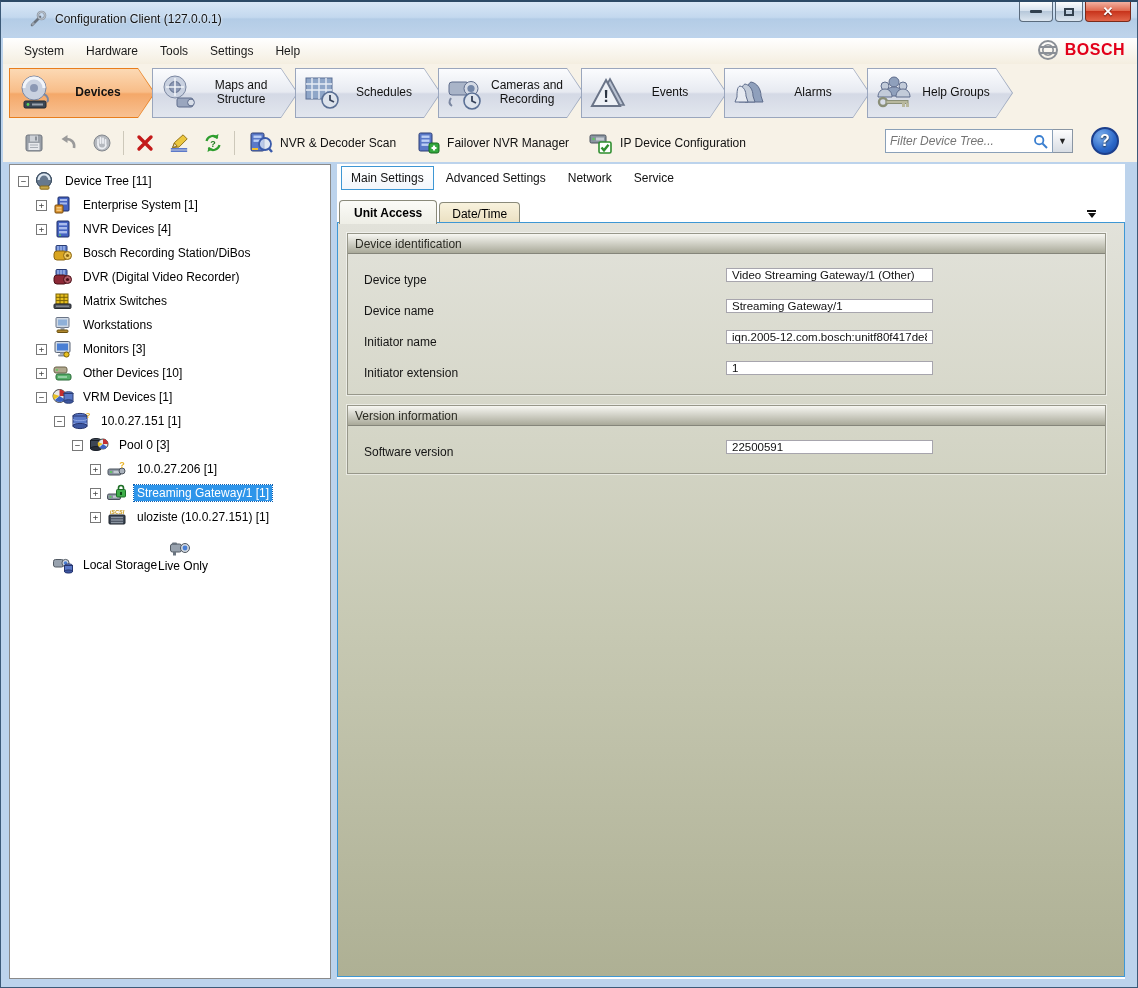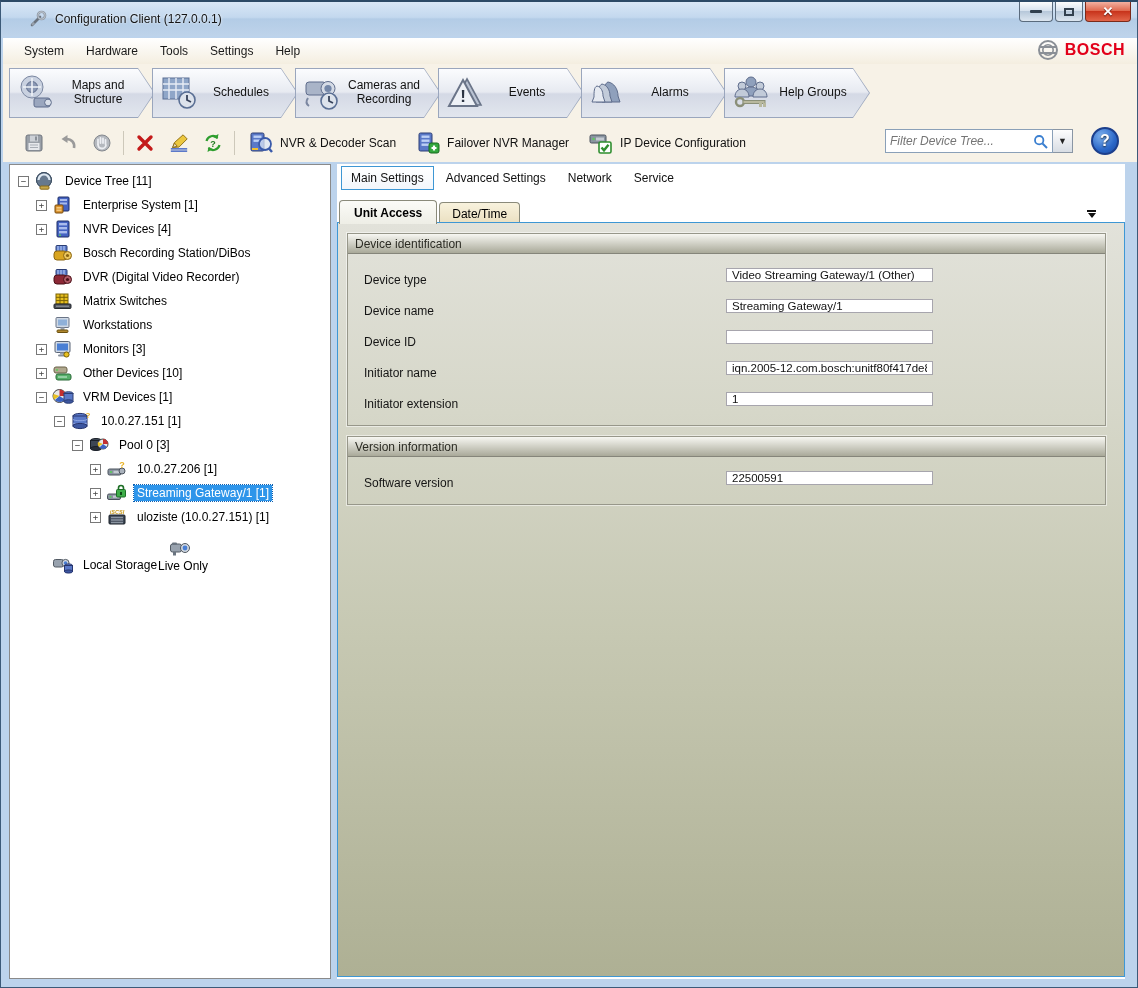--- a/index.html
+++ b/index.html
@@ -141,20 +141,37 @@
             <circle cx="11" cy="11" r="5.2" fill="none" stroke="#8a8f96" stroke-width="1.6"></circle>
             <path d="M2.5 8h17M2.5 14h17" stroke="#8a8f96" stroke-width="1.8"></path>
           </svg>
       </span>
       <span class="brand-name">BOSCH</span>
     </div>
   </div>
 
   <div class="ribbon">
     <div class="ribbon-tabs" id="ribbon-tabs">
+        <div class="chev active">
+    <div class="outer"></div>
+    <div class="inner">
+      <span class="ic">
+              <svg viewBox="0 0 40 38">
+                <circle cx="18" cy="14" r="12" fill="#c9d1e0" stroke="#7b87a1"></circle>
+                <path d="M8 14a10 10 0 0 1 20 0" fill="none" stroke="#f2f5fa" stroke-width="3"></path>
+                <circle cx="18" cy="14" r="4" fill="#8b98b4"></circle>
+                <rect x="8" y="27" width="22" height="7" rx="1.5" fill="#3c4654" stroke="#20262e"></rect>
+                <circle cx="12" cy="30.5" r="1.4" fill="#58d058"></circle>
+                <rect x="16" y="29.5" width="11" height="2" fill="#9aa2ae"></rect>
+                <path d="M28 20c4 2 5 6 3 8" fill="none" stroke="#7b87a1" stroke-width="2"></path>
+              </svg>
+            </span>
+      <span class="lbl">Devices</span>
+    </div>
+  </div>
         <div class="chev">
     <div class="outer"></div>
     <div class="inner">
       <span class="ic">
               <svg viewBox="0 0 40 38">
                 <circle cx="16" cy="13" r="11" fill="#c9d1e0" stroke="#7b87a1"></circle>
                 <circle cx="16" cy="13" r="5.5" fill="#8b98b4" stroke="#5f6d8c"></circle>
                 <path d="M7 13h18M16 4v18" stroke="#f0f3f8" stroke-width="1.6"></path>
                 <rect x="18" y="24" width="16" height="9" rx="2" fill="#9aa6be" stroke="#5f6d8c"></rect>
                 <circle cx="32" cy="28.5" r="3.4" fill="#d9dfe9" stroke="#5f6d8c"></circle>
@@ -608,24 +625,20 @@
     <div class="group-body">
             <div class="frow">
     <span class="flabel">Device type</span>
     <input class="finput" type="text" value="Video Streaming Gateway/1 (Other)" style="">
   </div>
             <div class="frow">
     <span class="flabel">Device name</span>
     <input class="finput" type="text" value="Streaming Gateway/1" style="">
   </div>
             <div class="frow">
-    <span class="flabel">Device ID</span>
-    <input class="finput" type="text" style="">
-  </div>
-            <div class="frow">
     <span class="flabel">Initiator name</span>
     <input class="finput" type="text" value="iqn.2005-12.com.bosch:unitf80f417de8" style="">
   </div>
             <div class="frow">
     <span class="flabel">Initiator extension</span>
     <input class="finput" type="text" value="1" style="">
   </div>
           </div>
   </div>
         <div class="groupbox">

